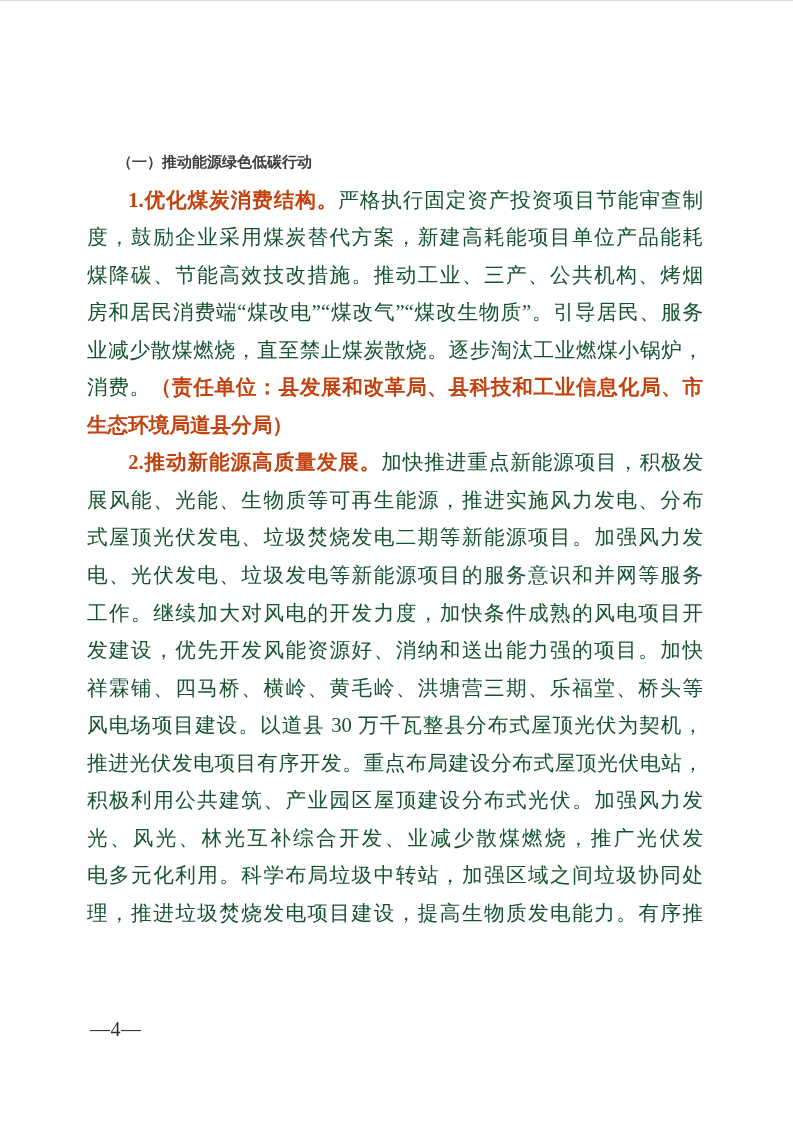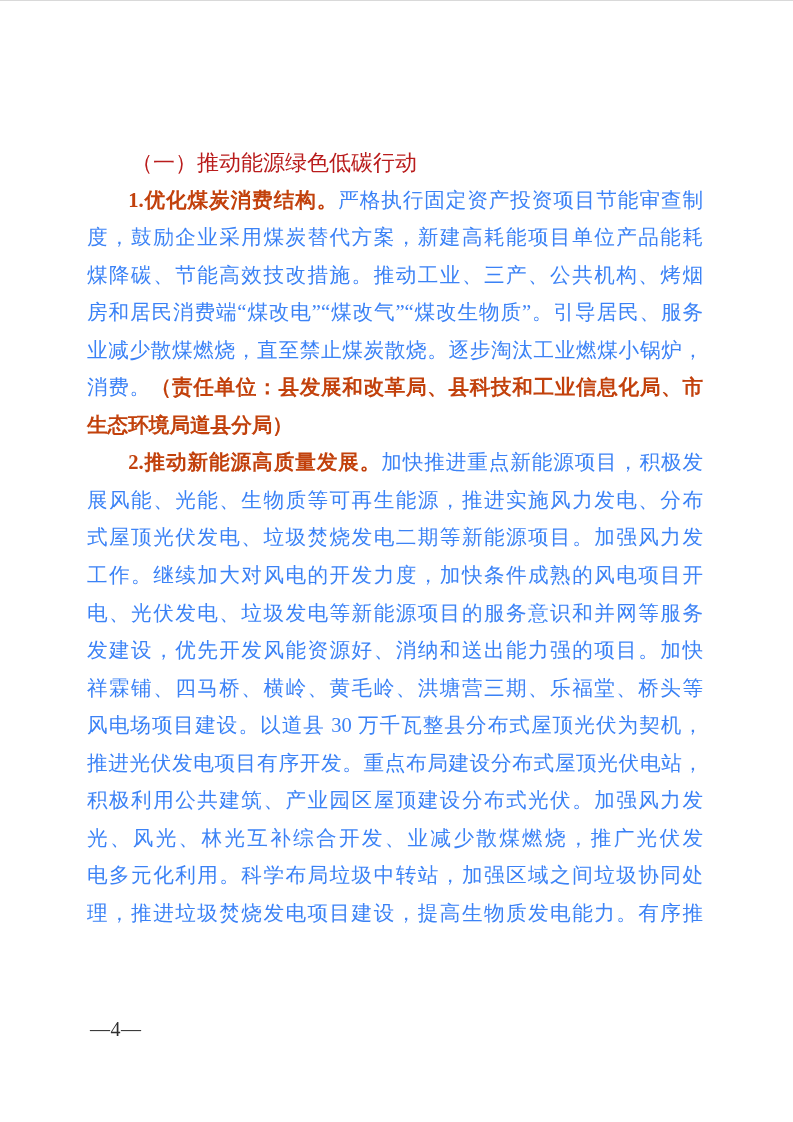--- a/index.html
+++ b/index.html
@@ -43,25 +43,25 @@
   }
   .line.heading,
   .line.last {
     text-align-last: left;
     -moz-text-align-last: left;
   }
   .line.indent {
     text-indent: 2em;
   }
   .line.heading {
-    font-weight: 400;
-    color: #b91c1c;
-    font-size: 22px;
+    font-weight: 700;
+    color: #404040;
+    font-size: 15px;
   }
-  .run { color: #3b82f6; }
+  .run { color: #14532d; }
   .run.bold {
     font-weight: 700;
     color: #c2410c;
   }
   .page-number {
     position: absolute;
     left: 90px;
     top: 1016px;
     height: 24px;
     line-height: 24px;
@@ -80,22 +80,22 @@
         <div class="line indent"><span class="run bold">1.优化煤炭消费结构。</span><span class="run">严格执行固定资产投资项目节能审查制</span></div>
         <div class="line"><span class="run">度，鼓励企业采用煤炭替代方案，新建高耗能项目单位产品能耗</span></div>
         <div class="line"><span class="run">煤降碳、节能高效技改措施。推动工业、三产、公共机构、烤烟</span></div>
         <div class="line"><span class="run">房和居民消费端“煤改电”“煤改气”“煤改生物质”。引导居民、服务</span></div>
         <div class="line"><span class="run">业减少散煤燃烧，直至禁止煤炭散烧。逐步淘汰工业燃煤小锅炉，</span></div>
         <div class="line"><span class="run">消费。</span><span class="run bold">（责任单位：县发展和改革局、县科技和工业信息化局、市</span></div>
         <div class="line last"><span class="run bold">生态环境局道县分局）</span></div>
         <div class="line indent"><span class="run bold">2.推动新能源高质量发展。</span><span class="run">加快推进重点新能源项目，积极发</span></div>
         <div class="line"><span class="run">展风能、光能、生物质等可再生能源，推进实施风力发电、分布</span></div>
         <div class="line"><span class="run">式屋顶光伏发电、垃圾焚烧发电二期等新能源项目。加强风力发</span></div>
+        <div class="line"><span class="run">电、光伏发电、垃圾发电等新能源项目的服务意识和并网等服务</span></div>
         <div class="line"><span class="run">工作。继续加大对风电的开发力度，加快条件成熟的风电项目开</span></div>
-        <div class="line"><span class="run">电、光伏发电、垃圾发电等新能源项目的服务意识和并网等服务</span></div>
         <div class="line"><span class="run">发建设，优先开发风能资源好、消纳和送出能力强的项目。加快</span></div>
         <div class="line"><span class="run">祥霖铺、四马桥、横岭、黄毛岭、洪塘营三期、乐福堂、桥头等</span></div>
         <div class="line"><span class="run">风电场项目建设。以道县 30 万千瓦整县分布式屋顶光伏为契机，</span></div>
         <div class="line"><span class="run">推进光伏发电项目有序开发。重点布局建设分布式屋顶光伏电站，</span></div>
         <div class="line"><span class="run">积极利用公共建筑、产业园区屋顶建设分布式光伏。加强风力发</span></div>
         <div class="line"><span class="run">光、风光、林光互补综合开发、业减少散煤燃烧，推广光伏发</span></div>
         <div class="line"><span class="run">电多元化利用。科学布局垃圾中转站，加强区域之间垃圾协同处</span></div>
         <div class="line"><span class="run">理，推进垃圾焚烧发电项目建设，提高生物质发电能力。有序推</span></div>
       </div>
   </div>

